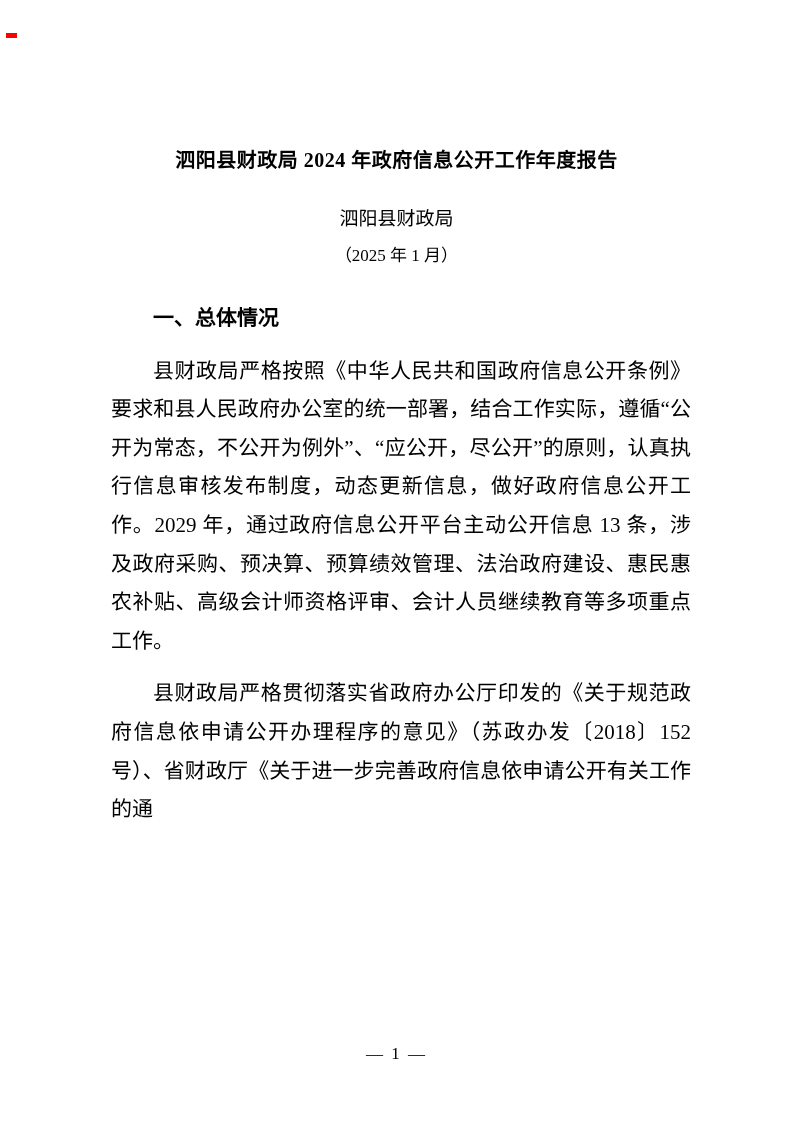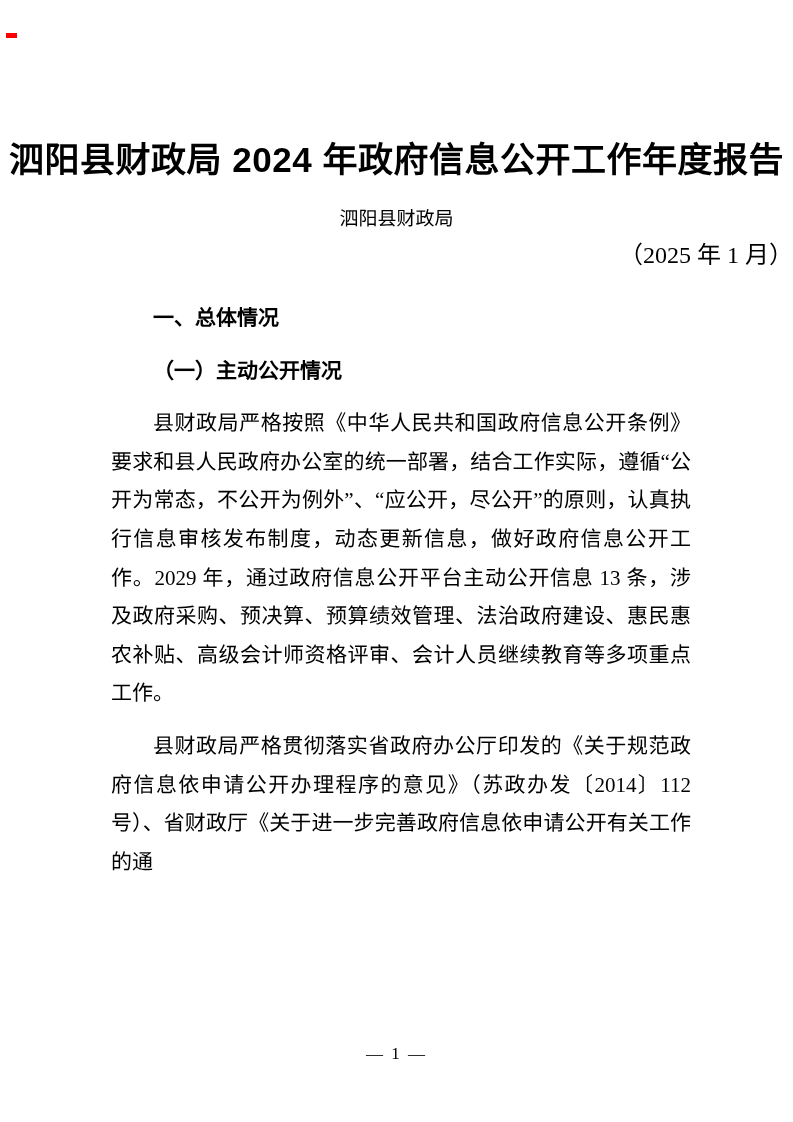--- a/index.html
+++ b/index.html
@@ -22,37 +22,36 @@
     top: 33px;
     width: 11px;
     height: 5px;
     background: #ff0000;
   }
   .doc-header {
     padding-top: 140px;
     text-align: center;
   }
   .doc-title {
-    font-family: Liberation Sans, sans-serif;
-    font-size: 35px;
+    font-family: Liberation Serif, serif;
+    font-size: 20px;
     line-height: 40px;
     font-weight: bold;
     letter-spacing: 0.5px;
   }
   .doc-subtitle {
     margin-top: 25px;
     font-size: 19px;
     line-height: 27px;
     font-weight: normal;
   }
   .doc-date {
     margin-top: 10px;
-    font-size: 24px;
+    font-size: 17px;
     line-height: 27px;
-    text-align: right;
   }
   .content {
     margin: 30px 88px 0 97px;
     font-size: 21px;
     line-height: 38.6px;
     text-align: justify;
   }
   .content > div {
     text-indent: 2em;
     margin: 14px;
@@ -86,20 +85,19 @@
   <div class="red-mark"></div>
 
   <div class="doc-header">
     <div class="doc-title">泗阳县财政局 2024 年政府信息公开工作年度报告</div>
     <div class="doc-subtitle">泗阳县财政局</div>
     <div class="doc-date">（2025 年 1 月）</div>
   </div>
 
   <div class="content">
     <div class="h1">一、总体情况</div>
-    <div class="h2">（一）主动公开情况</div>
     <div class="para">县财政局严格按照《中华人民共和国政府信息公开条例》要求和县人民政府办公室的统一部署，结合工作实际，遵循“公开为常态，不公开为例外”、“应公开，尽公开”的原则，认真执行信息审核发布制度，动态更新信息，做好政府信息公开工作。2029 年，通过政府信息公开平台主动公开信息 13 条，涉及政府采购、预决算、预算绩效管理、法治政府建设、惠民惠农补贴、高级会计师资格评审、会计人员继续教育等多项重点工作。</div>
-    <div class="para">县财政局严格贯彻落实省政府办公厅印发的《关于规范政府信息依申请公开办理程序的意见》（苏政办发〔2014〕112 号）、省财政厅《关于进一步完善政府信息依申请公开有关工作的通</div>
+    <div class="para">县财政局严格贯彻落实省政府办公厅印发的《关于规范政府信息依申请公开办理程序的意见》（苏政办发〔2018〕152 号）、省财政厅《关于进一步完善政府信息依申请公开有关工作的通</div>
   </div>
 
   <div class="footer">— 1 —</div>
 
 </div>
 
 </body></html>

